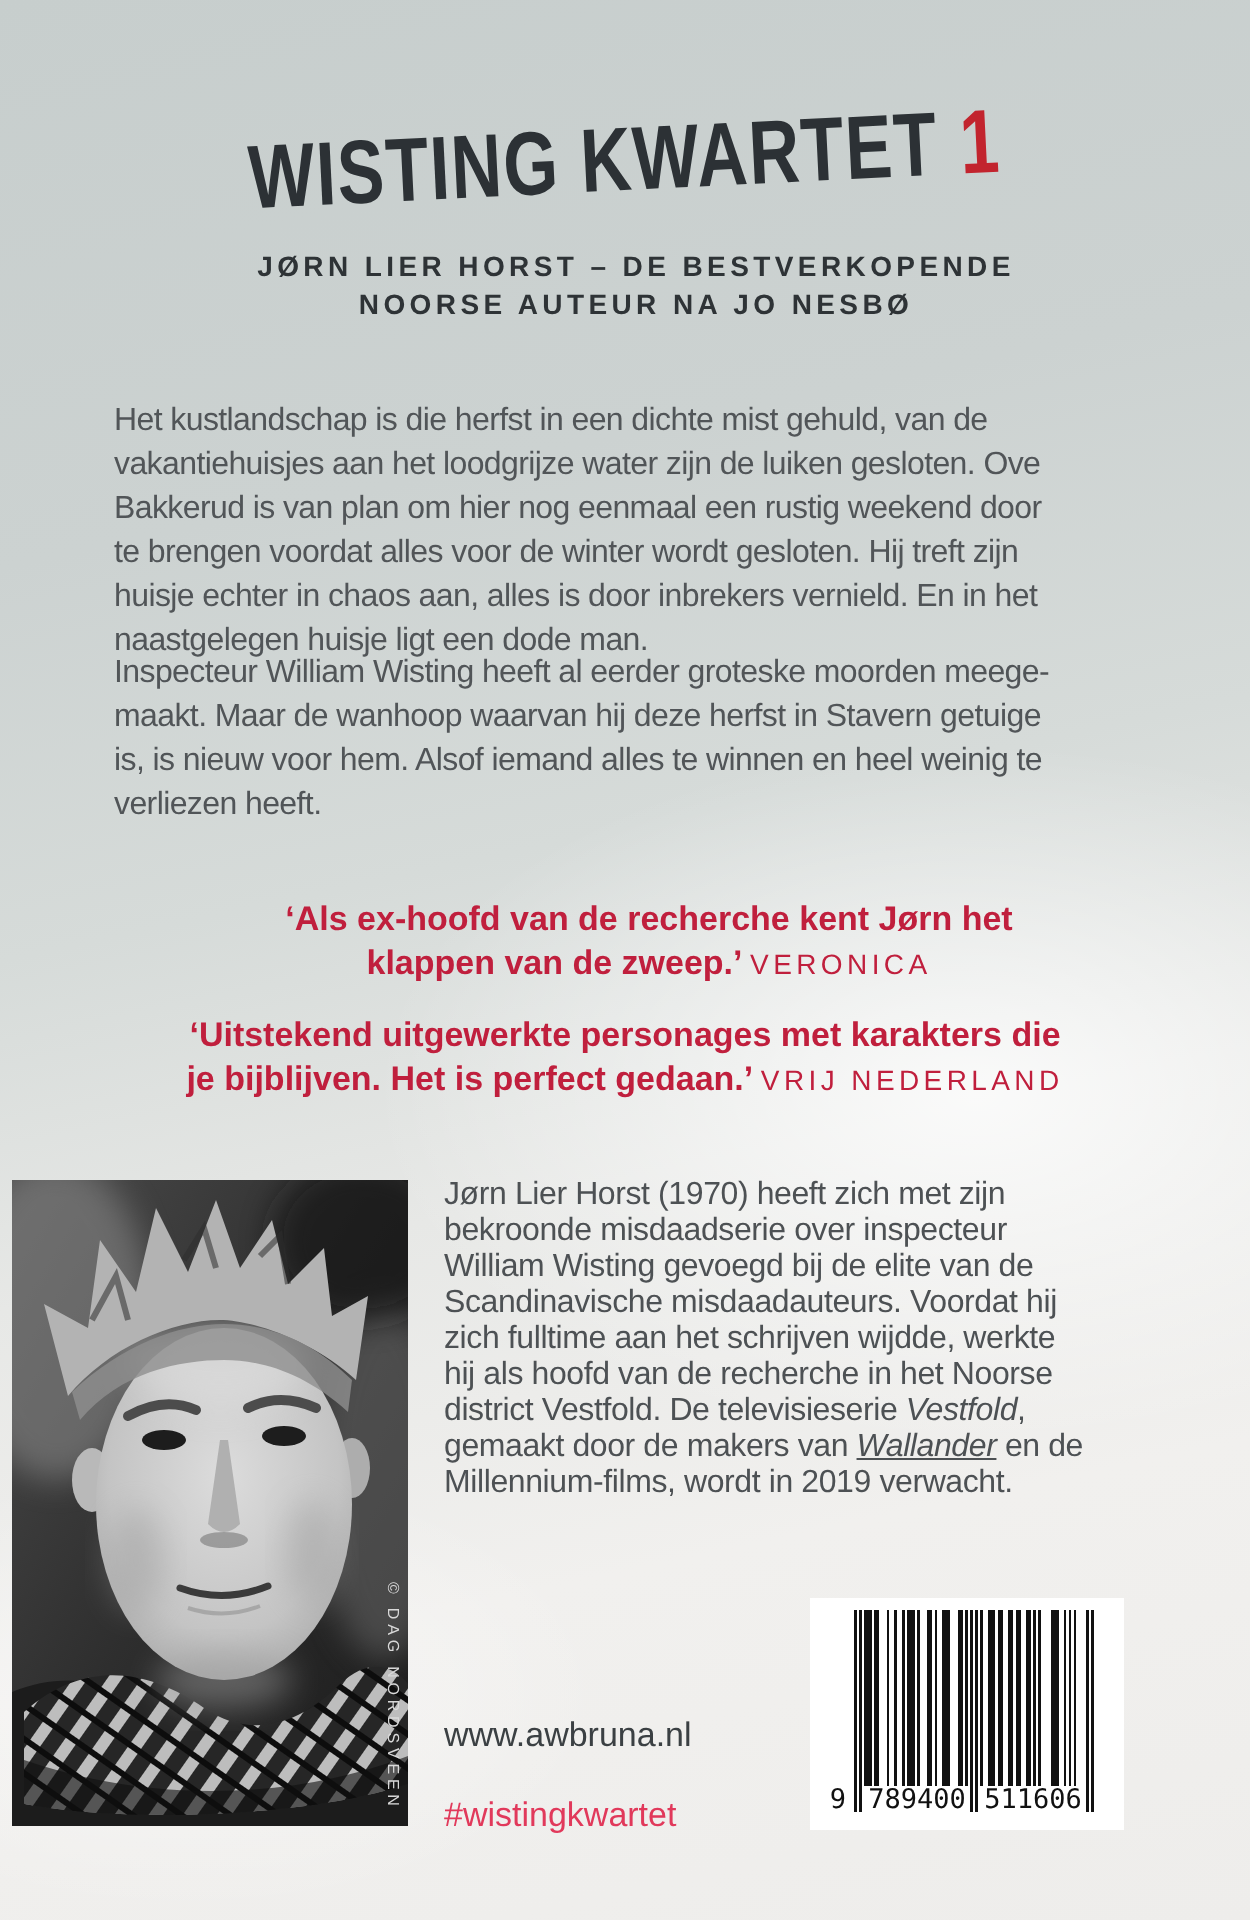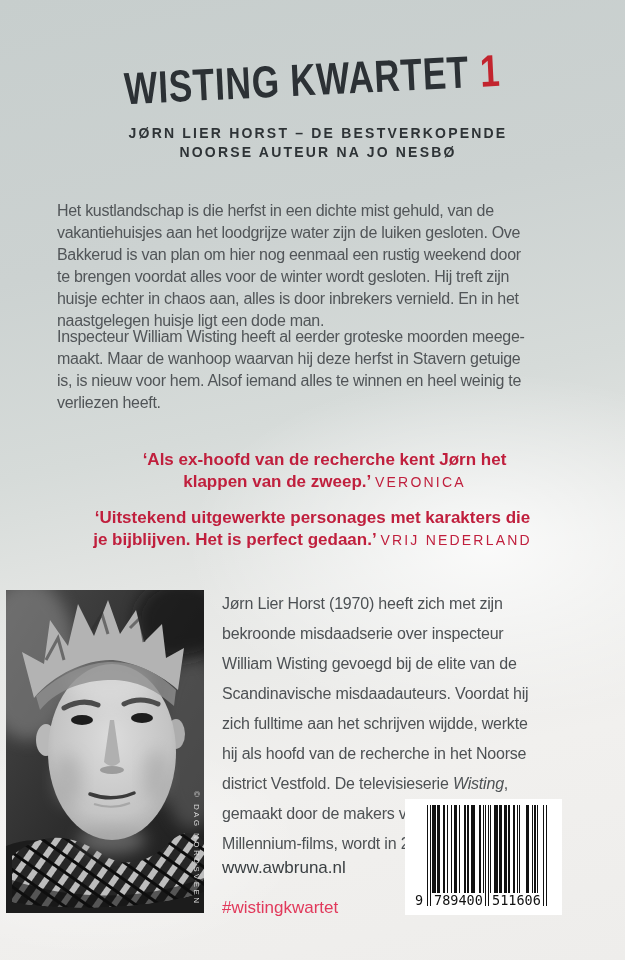--- a/index.html
+++ b/index.html
@@ -47,21 +47,21 @@
     background:#222;
   }
   .photo svg { display:block; width:198px; height:323px; }
   .credit {
     position:absolute; right:3px; bottom:8px; z-index:2;
     writing-mode:vertical-rl; text-orientation:sideways;
     font-size:8px; letter-spacing:2.4px; color:#d9d9d9; white-space:nowrap;
   }
   .bio {
     position:absolute; left:222px; top:589px; width:368px;
-    font-size:16px; line-height:30px; color:#4d5154; letter-spacing:-0.2px;
+    font-size:16px; line-height:18px; color:#4d5154; letter-spacing:-0.2px;
     white-space:pre-line;
   }
   .website  { position:absolute; left:222px; top:858px; font-size:17px; color:#3b4043; }
   .hashtag  { position:absolute; left:222px; top:898px; font-size:17px; color:#e1395b; }
   
   .barcode-box {
     position:absolute; left:405px; top:799px; width:157px; height:116px;
     background:#ffffff;
   }
   .barcode-bars {
@@ -165,21 +165,21 @@
     </svg>
     <div class="credit">© DAG NORDSVEEN</div>
   </div>
 
   <div class="bio"><span>Jørn Lier Horst (1970) heeft zich met zijn
 bekroonde misdaadserie over inspecteur
 William Wisting gevoegd bij de elite van de
 Scandinavische misdaadauteurs. Voordat hij
 zich fulltime aan het schrijven wijdde, werkte
 hij als hoofd van de recherche in het Noorse
-district Vestfold. De televisieserie </span><span style="font-style: italic;">Wisting</span><span>,
+district Vestfold. De televisieserie </span><span style="font-style: italic;">Vestfold</span><span>,
 gemaakt door de makers van </span><span style="font-style: italic; text-decoration: underline;">Wallander</span><span> en de
 </span><span style="">Millennium</span><span>-films, wordt in 2019 verwacht.</span></div>
 
   <div class="website">www.awbruna.nl</div>
   <div class="hashtag">#wistingkwartet</div>
 
   <div class="barcode-box">
     <svg class="barcode-bars" viewBox="0 0 95 101" preserveAspectRatio="none" shape-rendering="crispEdges">
         <rect x="0" y="0" width="1" height="101"></rect>
         <rect x="2" y="0" width="1" height="101"></rect>

